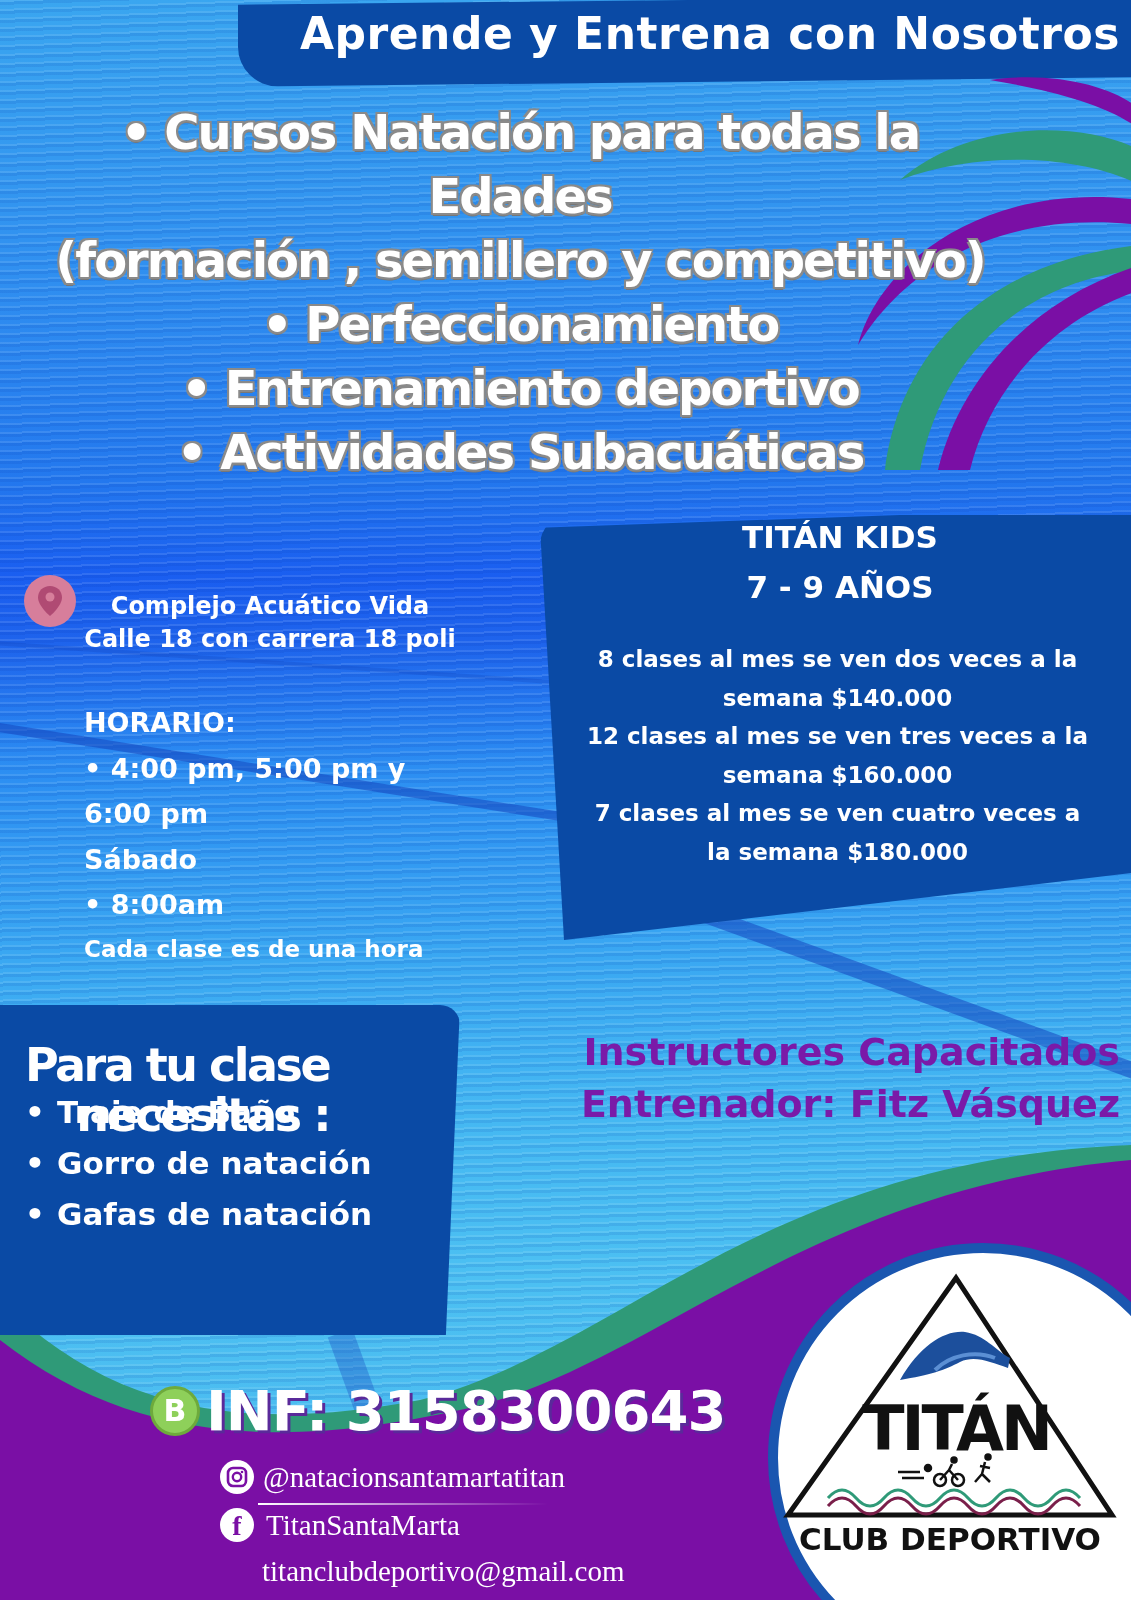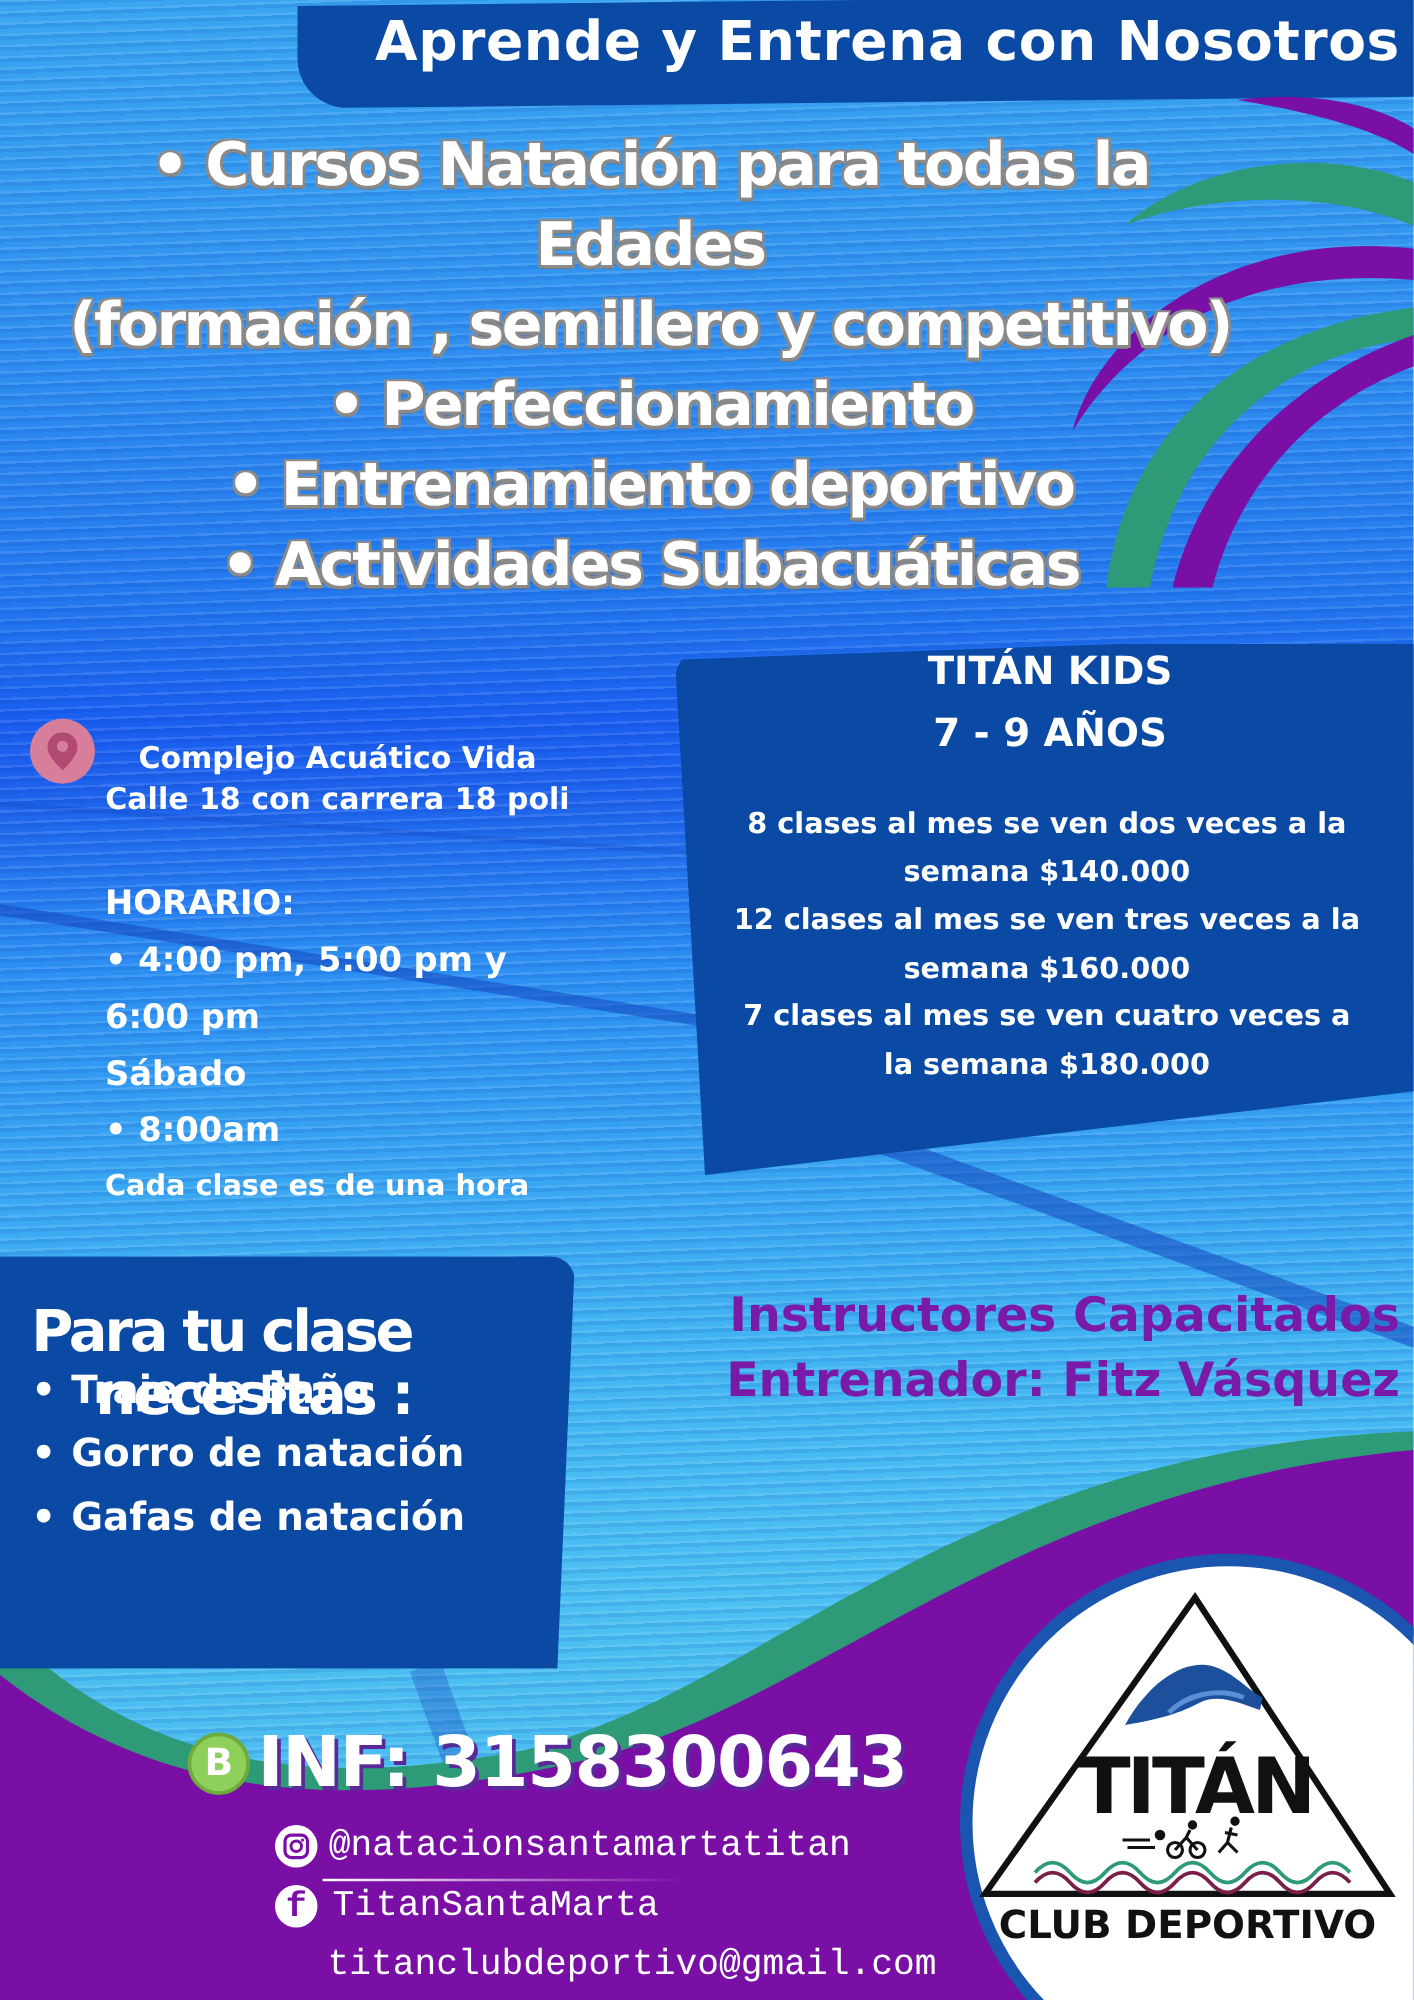--- a/index.html
+++ b/index.html
@@ -78,22 +78,22 @@
   
   .bottom-svg { position: absolute; left: 0; top: 1100px; }
 
   
   .phone { position: absolute; left: 150px; top: 1378px; display: flex; align-items: center; }
   .phone-text { color: #fff; font-weight: bold; font-size: 56px; letter-spacing: -1px;
     text-shadow: 3px 3px 0 #5a2a9a; }
   .wa-icon { width: 50px; height: 50px; border-radius: 50%; background: #8ed05a; color: #fff; font-weight: bold;
     font-size: 30px; display: flex; align-items: center; justify-content: center; margin-right: 6px;
     border: 3px solid #6eaa3c; box-sizing: border-box; }
-  .contact-line { position: absolute; display: flex; align-items: flex-start; color: #fff; font-size: 29px;
-    font-family: Liberation Mono, monospace; }
+  .contact-line { position: absolute; display: flex; align-items: flex-end; color: #fff; font-size: 29px;
+    font-family: Liberation Serif, serif; }
   .ig-icon { width: 34px; height: 34px; border-radius: 50%; background: #fff; display: flex; align-items: center; justify-content: center; margin-right: 9px; }
   .fb-icon { width: 34px; height: 34px; border-radius: 50%; background: #fff; color: #7a0fa5; font-weight: bold;
     font-size: 28px; display: flex; align-items: flex-end; justify-content: center; margin-right: 12px; overflow: hidden; }
   .strike { position: absolute; left: 258px; top: 1503px; width: 290px; height: 2px;
     background: linear-gradient(90deg, #fff, rgba(255,255,255,0)); }
 
   
   .logo-circle { position: absolute; left: 768px; top: 1243px; width: 430px; height: 430px; border-radius: 50%;
     background: #fff; border: 10px solid #1a56b0; box-sizing: border-box; }
   .logo-svg { position: absolute; left: 760px; top: 1250px; }

